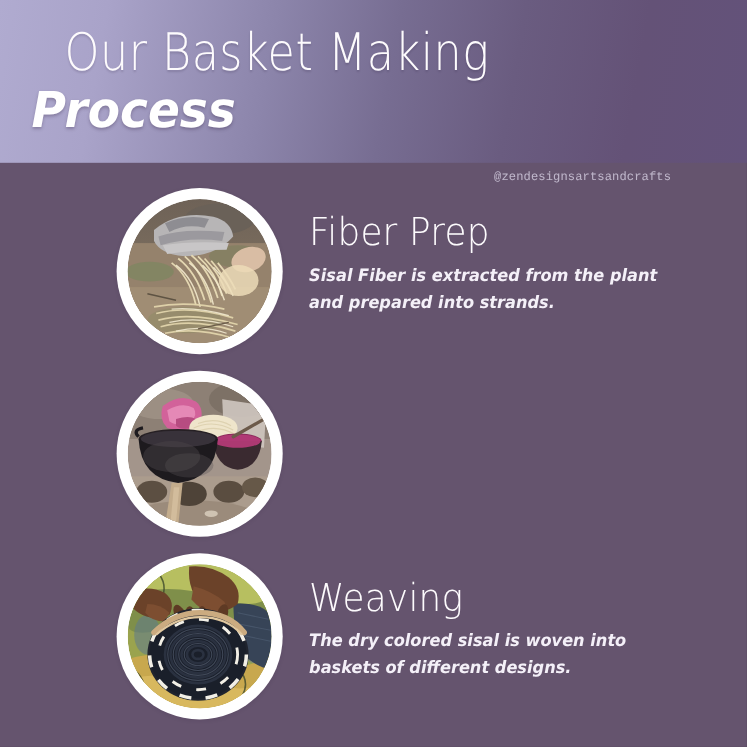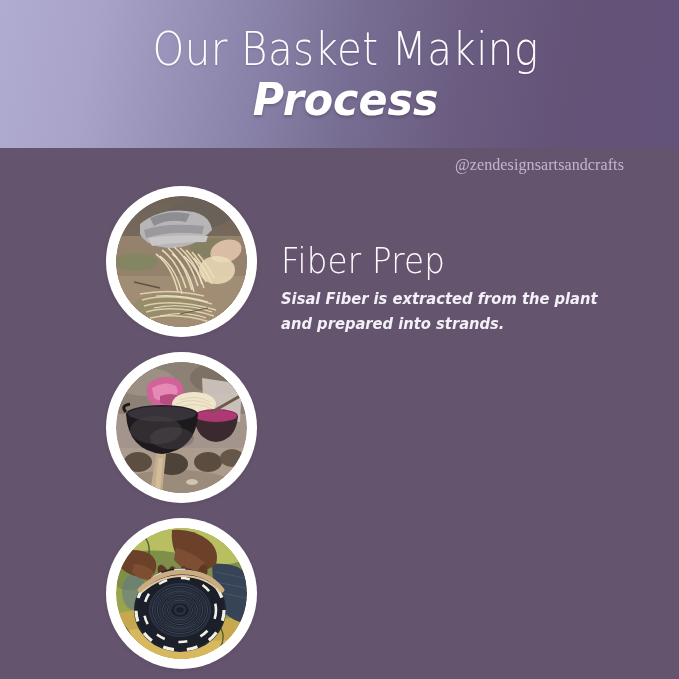--- a/index.html
+++ b/index.html
@@ -28,21 +28,20 @@
     width: 679px;
     height: 148px;
     background: linear-gradient(100deg, #b0abd0 0%, #a9a3c9 14%, #8c85ab 36%, #776d92 52%, #6a5c80 68%, #645277 84%, #63527a 100%);
     overflow: hidden;
   }
   .header-inner {
     position: absolute;
     left: 12px;
     right: 0;
     top: 22px;
-    text-align: center;
   }
   .title-line1 {
     font-family: "DejaVu Sans", sans-serif;
     font-weight: 300;
     font-size: 47px;
     letter-spacing: 0.5px;
     line-height: 54px;
     color: #fdfbfd;
     transform: scaleX(0.86);
     transform-origin: center;
@@ -59,41 +58,41 @@
     color: #ffffff;
     transform: scaleX(0.95);
     transform-origin: center;
     white-space: nowrap;
     text-shadow: 0 2px 3px rgba(45,30,60,0.30);
   }
 
   
   .handle {
     position: absolute;
-    right: 55px;
+    right: 69px;
     top: 156px;
-    font-family: Liberation Serif, serif;
-    font-size: 16px;
+    font-family: Liberation Mono, monospace;
+    font-size: 11px;
     letter-spacing: 0.1px;
     color: rgba(226, 220, 238, 0.72);
     white-space: nowrap;
   }
 
   
   .steps {
     position: absolute;
     left: 0;
     top: 171px;
     width: 679px;
   }
   .step {
     position: relative;
     height: 166px;
     display: flex;
-    align-items: flex-end;
+    align-items: flex-start;
   }
   .thumb-wrap {
     position: relative;
     width: 151px;
     height: 151px;
     margin-left: 106px;
     flex: 0 0 auto;
     border-radius: 50%;
     background: #ffffff;
     box-shadow: 0 1px 4px rgba(40,28,55,0.12);
@@ -368,16 +367,23 @@
                 <ellipse cx="64" cy="82" rx="17.5" ry="14.5"></ellipse>
                 <ellipse cx="64" cy="82" rx="12.5" ry="10"></ellipse>
               </g>
 
               <path d="M24 62 Q42 44 66 44 Q92 44 106 62" stroke="#cbab80" stroke-width="5" fill="none" stroke-linecap="round"></path>
               <path d="M26 64 Q44 48 66 48 Q90 48 104 64" stroke="#e0c79e" stroke-width="2" fill="none"></path>
             </g>
           </svg>
         </div>
       </div>
+      <div class="step-text">
+        <div class="step-heading">Weaving</div>
+        <div class="step-desc">
+          <span class="l">The dry colored sisal is woven into</span>
+          <span class="l">baskets of different designs.</span>
+        </div>
+      </div>
     </div>
 
   </div>
 </div>
 
 </body></html>

